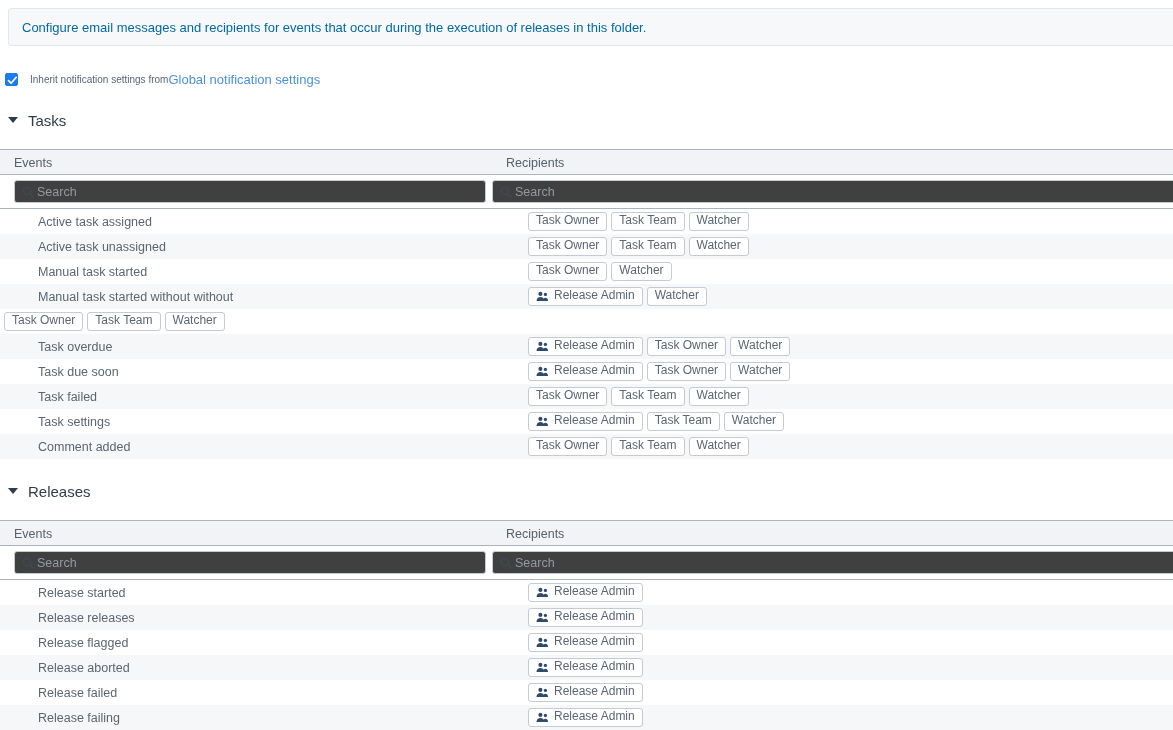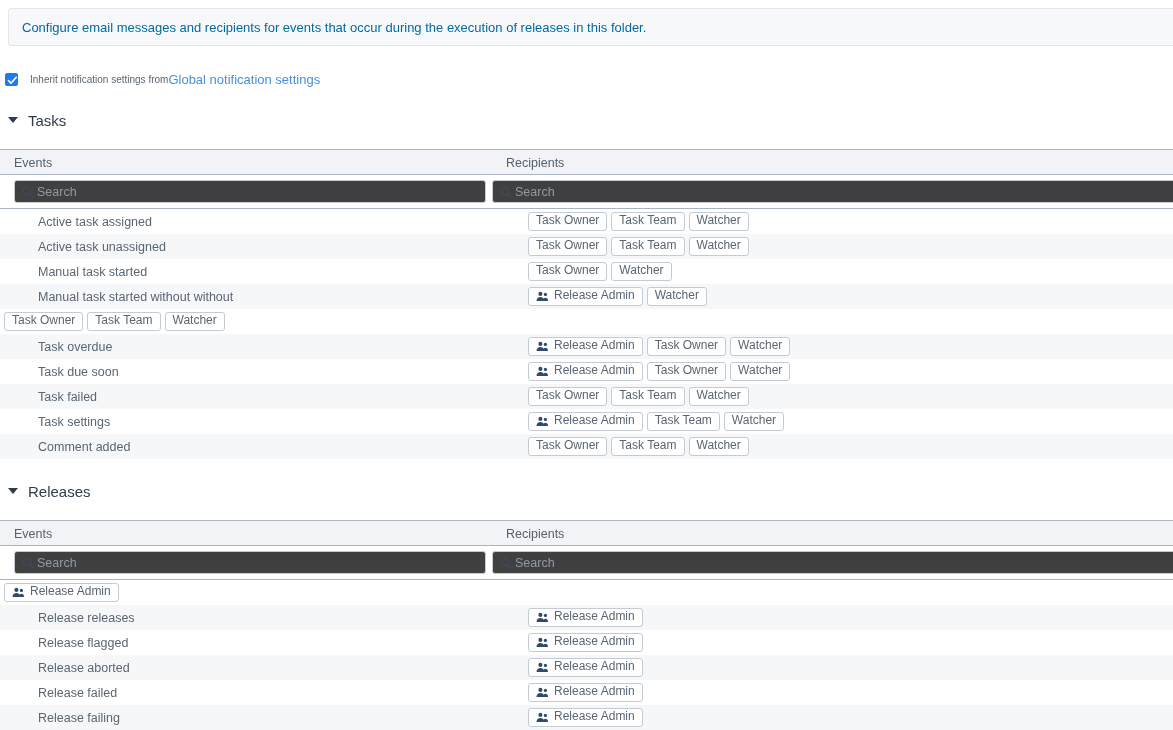--- a/index.html
+++ b/index.html
@@ -391,20 +391,21 @@
               <circle cx="5" cy="5" r="3.6" stroke="#3c4a59" stroke-width="1.4" fill="none"></circle>
               <line x1="7.7" y1="7.7" x2="11" y2="11" stroke="#3c4a59" stroke-width="1.4" stroke-linecap="round"></line>
             </svg>
           </span>
           <span class="ph">Search</span>
         </div>
       </div>
 
       <div class="rows">
           <div class="row">
+            <div class="ev">Release started</div>
             <div class="rc">
               <span class="chip">
                 <span class="gicon">
                   <svg width="13" height="11" viewBox="0 0 16 13">
                     <circle cx="5.4" cy="3.3" r="2.5" fill="#2e4b6e"></circle>
                     <path d="M0.6 12 C0.6 8.6 2.8 7 5.4 7 C8 7 10.2 8.6 10.2 12 Z" fill="#2e4b6e"></path>
                     <circle cx="11.6" cy="3.9" r="2.0" fill="#2e4b6e"></circle>
                     <path d="M8.6 12 C8.6 9.3 10 8.1 11.6 8.1 C13.3 8.1 14.8 9.3 14.8 12 Z" fill="#2e4b6e"></path>
                   </svg>
                 </span>

